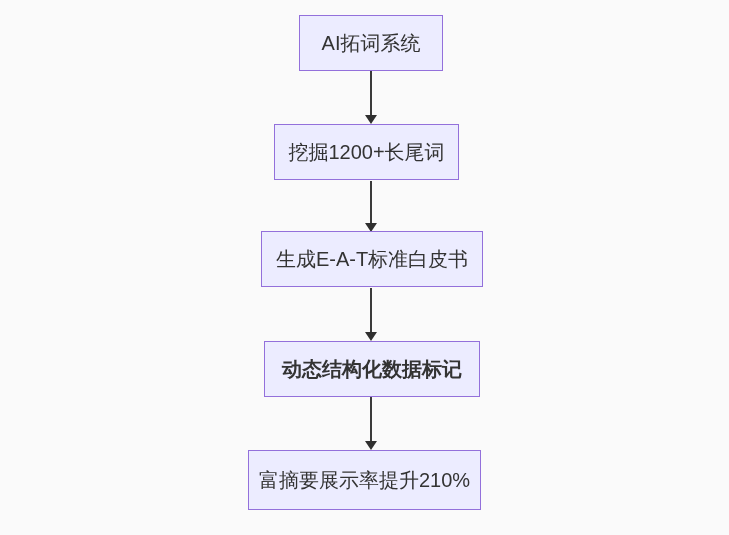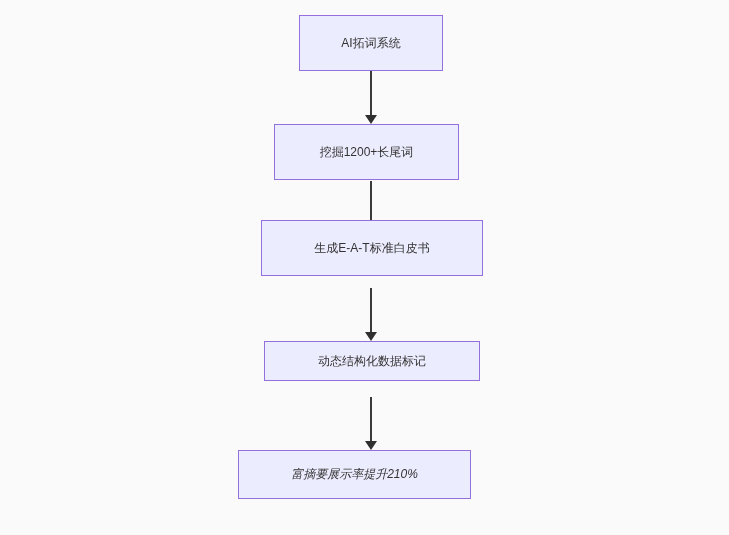--- a/index.html
+++ b/index.html
@@ -14,31 +14,31 @@
     background: #fafafa;
   }
   .flow-node {
     position: absolute;
     background: #ECECFF;
     border: 1px solid #9370DB;
     color: #333333;
     display: flex;
     align-items: center;
     justify-content: center;
-    font-size: 12px;
+    font-size: 20px;
     line-height: 1.2;
     text-align: center;
     white-space: nowrap;
   }
   
   .n1 { left: 299px; top: 15px;  width: 144px; height: 56px; }
   .n2 { left: 274px; top: 124px; width: 185px; height: 56px; }
-  .n3 { left: 261px; top: 220px; width: 222px; height: 56px; }
-  .n4 { left: 264px; top: 341px; width: 216px; height: 40px; }
-  .n5 { left: 238px; top: 450px; width: 233px; height: 49px; font-style: italic; }
+  .n3 { left: 261px; top: 231px; width: 222px; height: 56px; }
+  .n4 { left: 264px; top: 341px; width: 216px; height: 56px; font-weight: bold; }
+  .n5 { left: 248px; top: 450px; width: 233px; height: 60px; }
 
   .edge {
     position: absolute;
     left: 365px;          
     width: 12px;
     display: flex;
     flex-direction: column;
     align-items: center;
   }
   .e1 { top: 71px;  height: 53px; }

